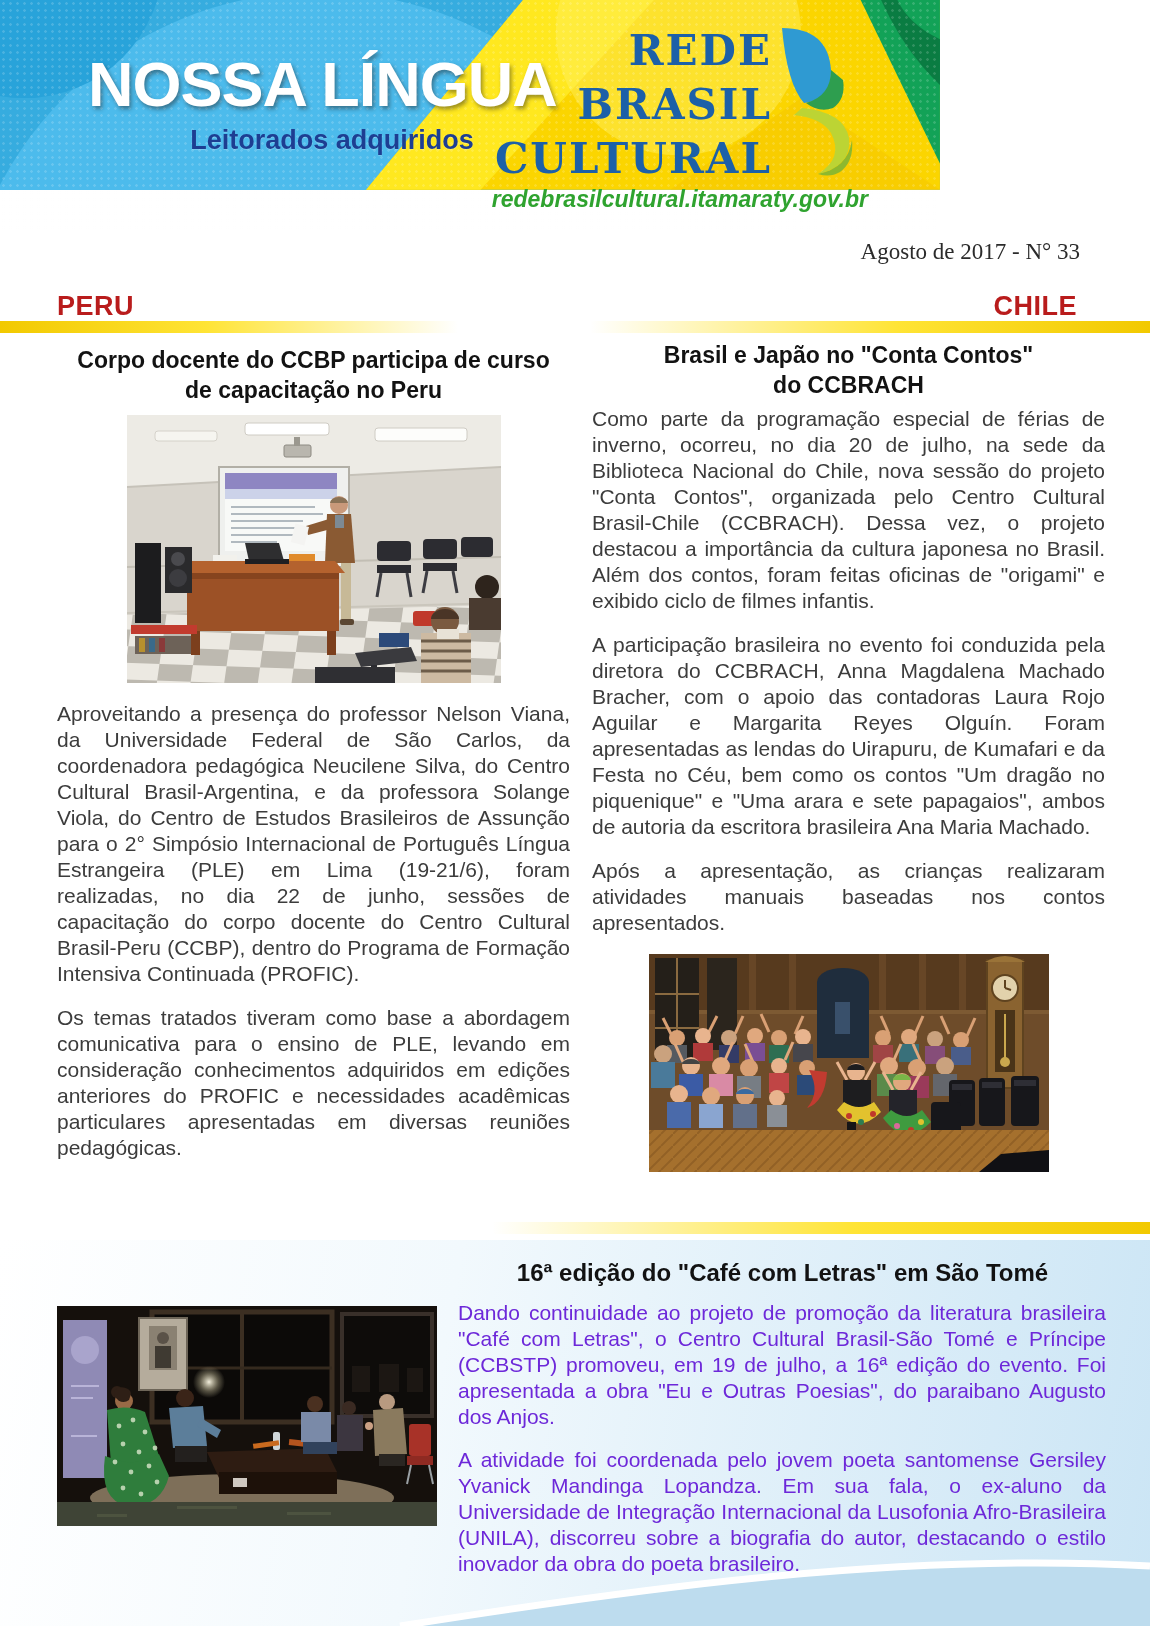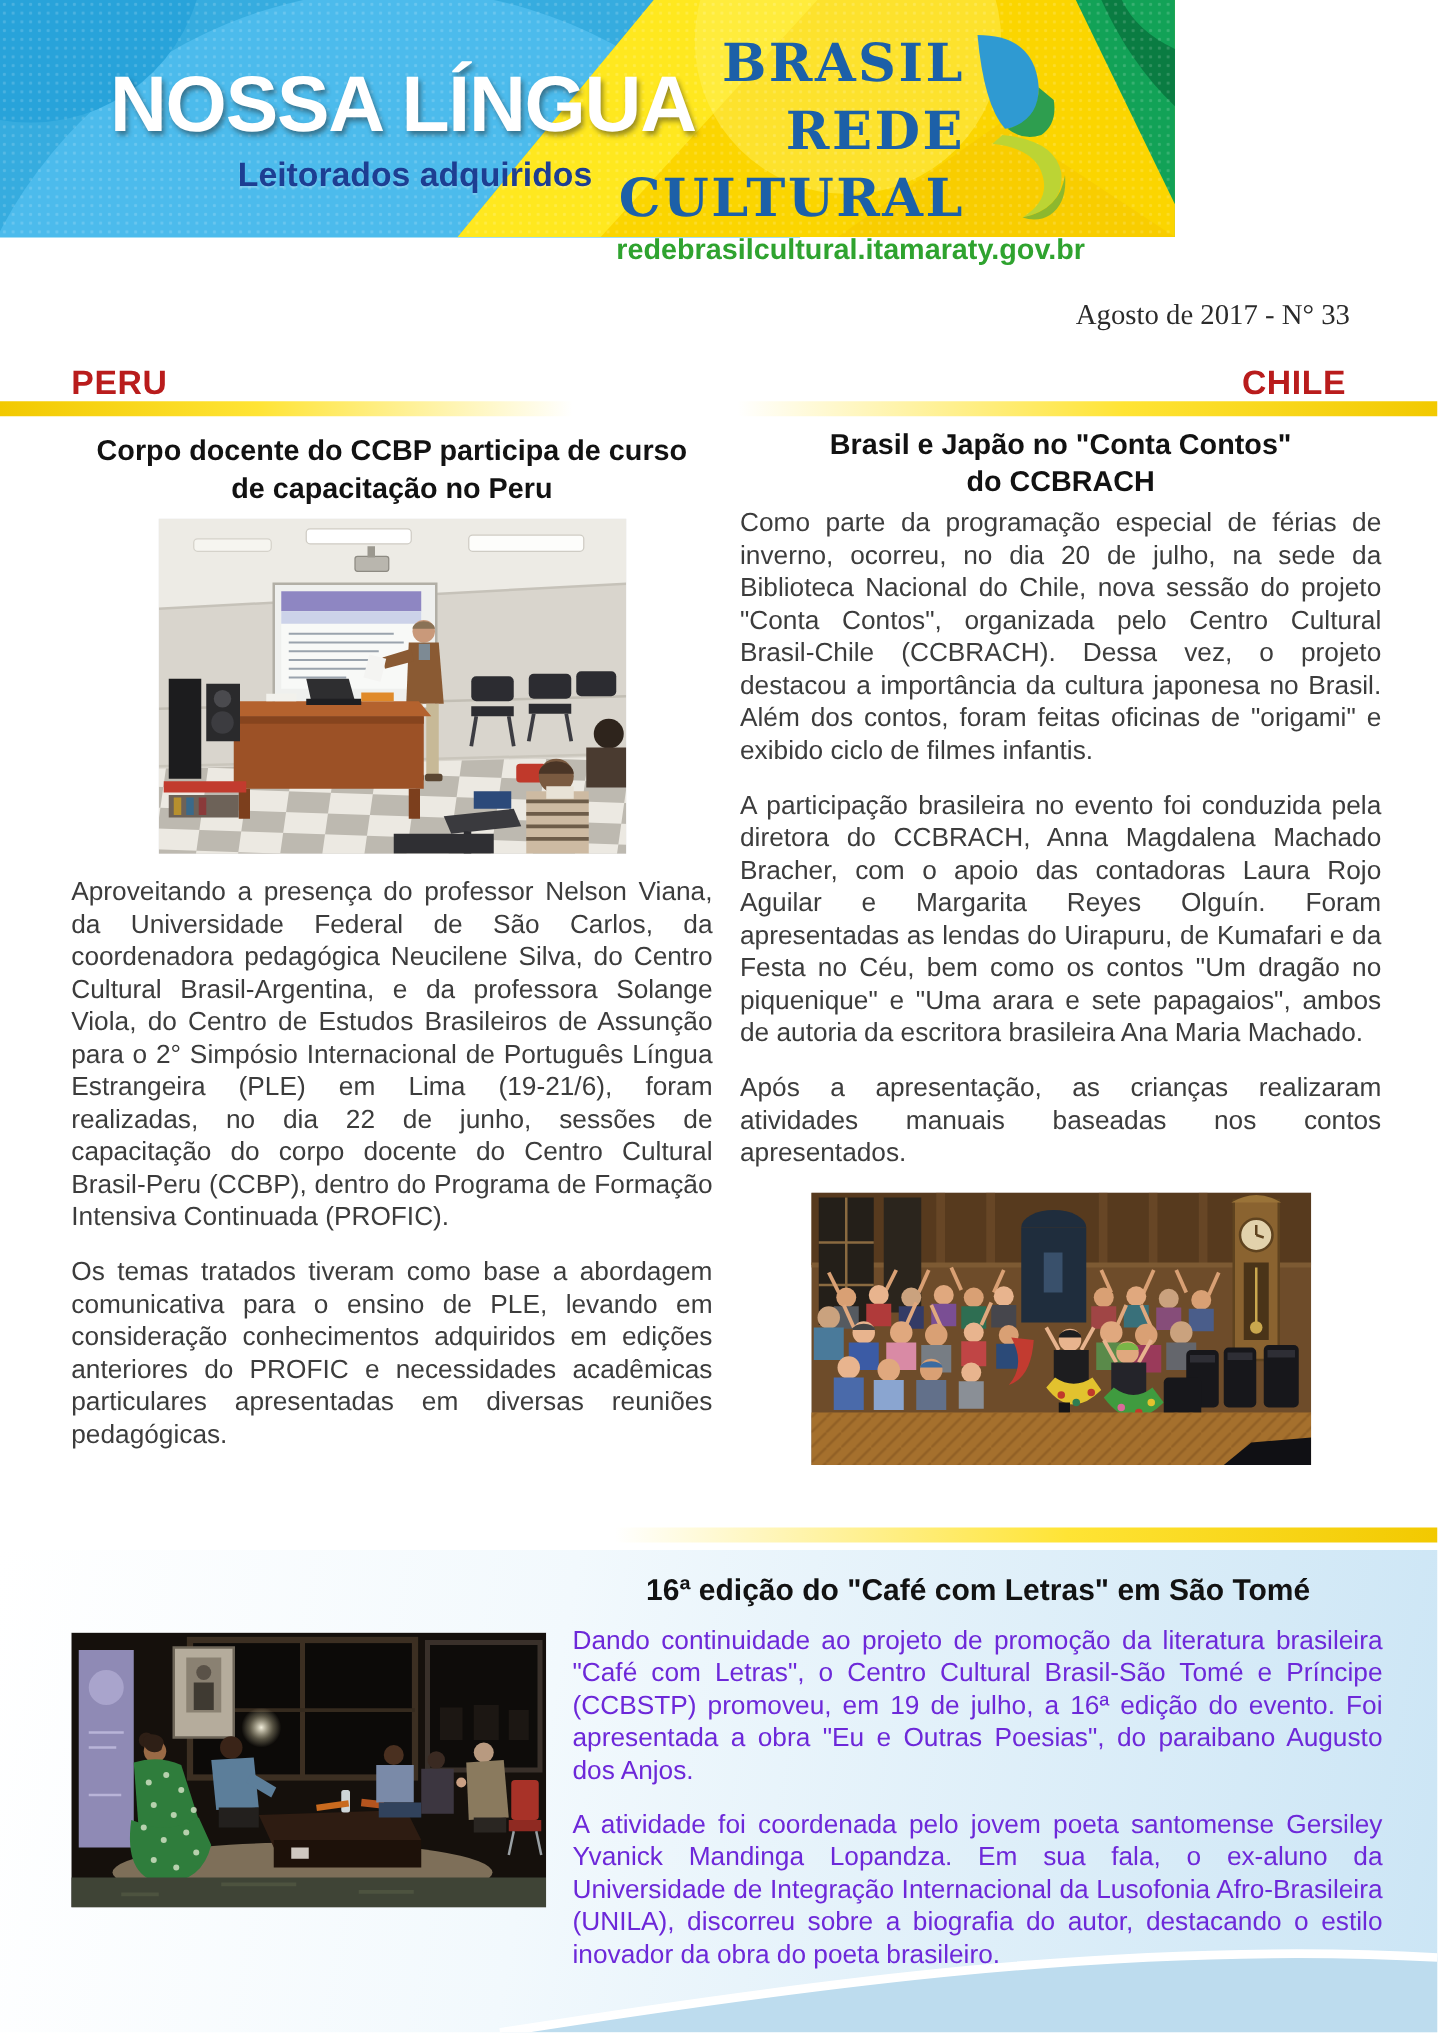--- a/index.html
+++ b/index.html
@@ -30,21 +30,21 @@
     text-shadow:0 1px 1px rgba(255,255,255,.25);
   }
   .brand{
     position:absolute;top:24px;right:168px;text-align:right;
     font-family:"DejaVu Serif","Liberation Serif",serif;
     font-size:42px;line-height:54px;font-weight:bold;color:#1c60a8;letter-spacing:2px;
   }
   .brand-logo{position:absolute;top:26px;right:62px;width:104px;height:150px;}
   .brand-url{
     position:absolute;top:186px;right:72px;
-    font-size:23px;font-weight:bold;color:#2fa32f;white-space:nowrap;
+    font-size:23px;font-weight:bold;font-style:italic;color:#2fa32f;white-space:nowrap;
   }
 
   
   .issue-line{
     position:absolute;top:239px;right:70px;
     font-size:23px;color:#2b2b2b;white-space:nowrap;font-family:Liberation Serif, serif;
   }
 
   
   .sec-label{
@@ -118,22 +118,22 @@
       <path d="M1078,0 Q1106,62 1150,104 L1150,48 Q1112,30 1098,0 Z" fill="#0a7c42"></path>
     </svg>
     <div class="texture"></div>
 
     <h1 class="nl-title">NOSSA LÍNGUA</h1>
     <div class="nl-subtitle">
       <div>Leitorados adquiridos</div>
     </div>
 
     <div class="brand">
+      <div>REDE</div>
       <div>BRASIL</div>
-      <div>REDE</div>
       <div>CULTURAL</div>
     </div>
 
     <svg class="brand-logo" viewBox="0 0 104 150">
       <path d="M8,2 Q54,2 57,44 Q58,74 30,77 Q13,58 8,2 Z" fill="#2f9ad2"></path>
       <path d="M57,44 Q57,70 32,77 Q45,87 59,82 Q72,73 69,54 Z" fill="#2e9e4f"></path>
       <path d="M28,82 Q70,86 75,112 Q78,140 44,148 Q70,132 57,107 Q48,92 20,89 Z" fill="#bcd434"></path>
       <path d="M44,148 Q74,142 78,114 Q80,136 66,146 Q56,152 44,148 Z" fill="#8db82e"></path>
     </svg>
 

